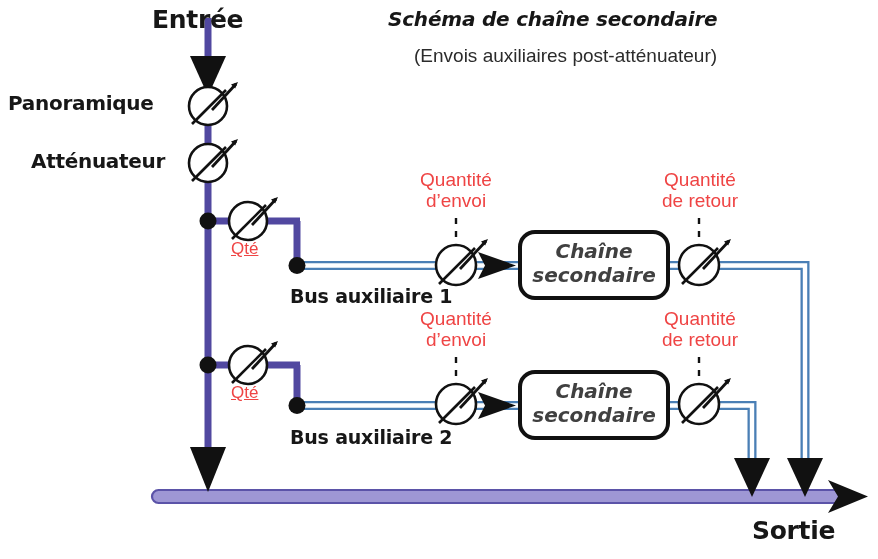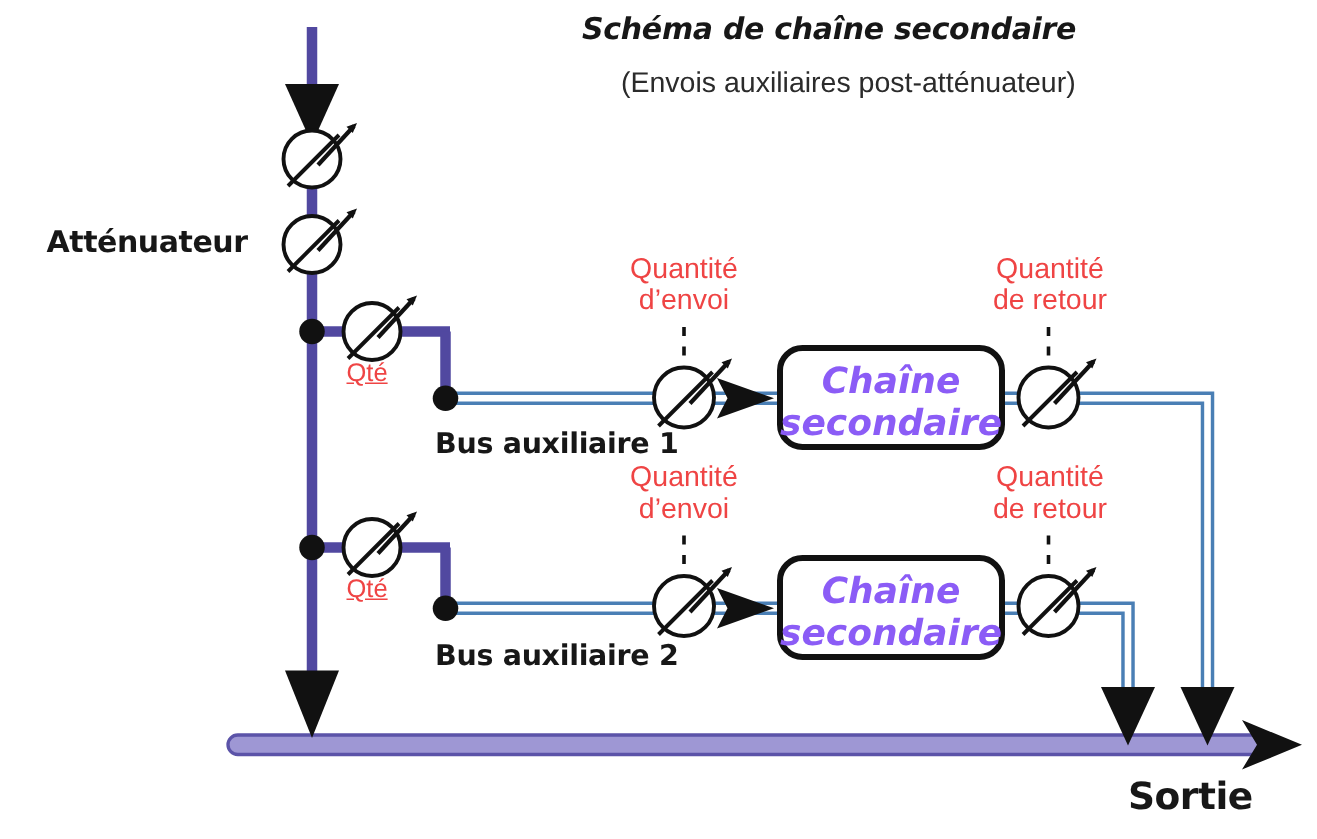--- a/index.html
+++ b/index.html
@@ -68,22 +68,22 @@
   .qte-small {
     font-size: 17px;
     text-decoration: underline;
   }
   .chain-txt {
     position: absolute;
     text-align: center;
     font-family: "DejaVu Sans", sans-serif;
     font-weight: bold;
     font-style: italic;
-    font-size: 24px;
-    color: #8b5cf6;
+    font-size: 20px;
+    color: #404040;
     line-height: 1.18;
     white-space: pre-line;
   }
 </style>
 </head>
 <body>
 
 <div id="stage">
 
   <svg id="diagram-svg" width="878" height="559" viewBox="0 0 878 559">
@@ -202,22 +202,24 @@
       <circle cx="699" cy="404" r="20" fill="#ffffff" stroke="#111111" stroke-width="2.6"></circle>
       <line x1="682" y1="423" x2="718" y2="387" stroke="#111111" stroke-width="2.6"></line>
       <line x1="703" y1="408" x2="729" y2="380" stroke="#111111" stroke-width="2.8"></line>
       <path d="M731,378 L724,380.5 L728.2,384.6 Z" fill="#111111"></path>
     </g>
   </svg>
 
   <div class="lbl bold-heavy title-main" style="left:388px; top:8px;">Schéma de chaîne secondaire</div>
   <div class="lbl light title-sub" style="left:398px; top:45px;margin-left:16px;">(Envois auxiliaires post-atténuateur)</div>
 
+  <div class="lbl bold-heavy big-label" style="left:152px; top:6px;">Entrée</div>
   <div class="lbl bold-heavy big-label" style="left:752px; top:517px;">Sortie</div>
 
+  <div class="lbl bold-heavy mid-label" style="left:8px; top:92px;">Panoramique</div>
   <div class="lbl bold-heavy mid-label" style="left:31px; top:150px;">Atténuateur</div>
 
   <div class="lbl light qte-small" style="left:231px; top:239px;">Qté</div>
   <div class="lbl light qte-small" style="left:231px; top:383px;">Qté</div>
 
   <div class="lbl bold-heavy bus-label" style="left:290px; top:286px;">Bus auxiliaire 1</div>
   <div class="lbl bold-heavy bus-label" style="left:290px; top:427px;">Bus auxiliaire 2</div>
 
   <div class="lbl light qty-label" style="left:398px; top:169px; width:116px;">Quantité
 d’envoi</div>

